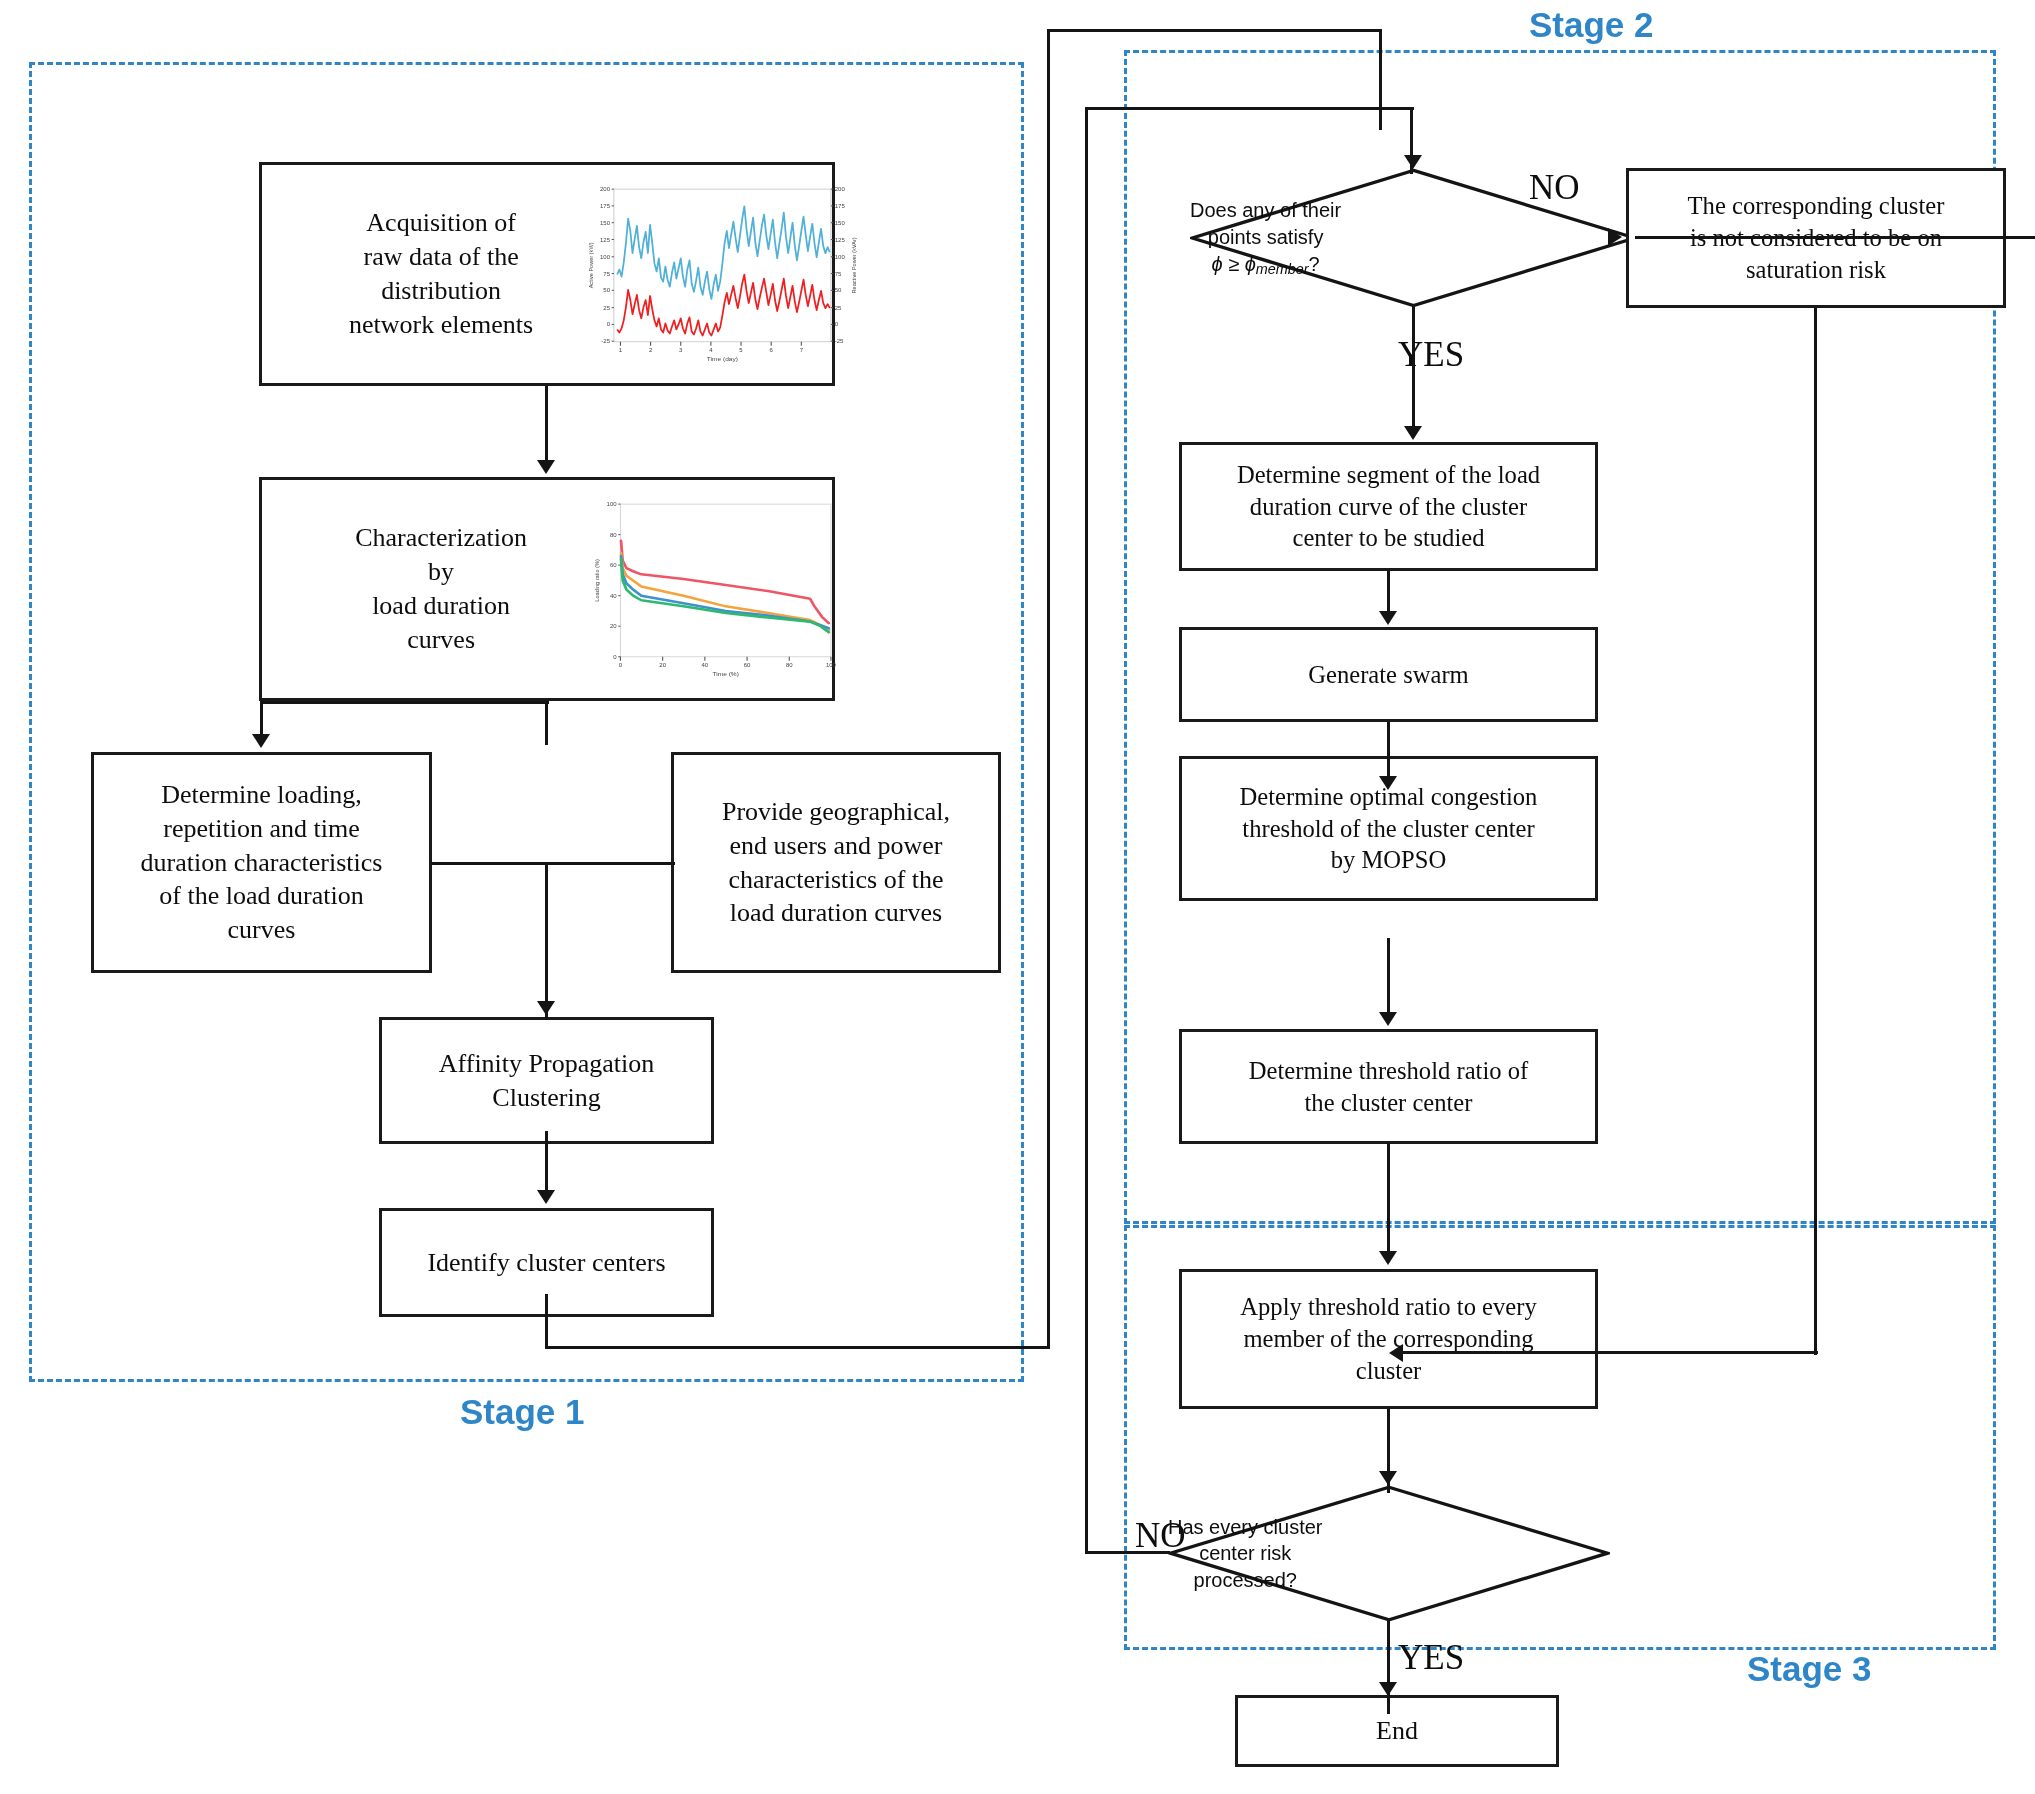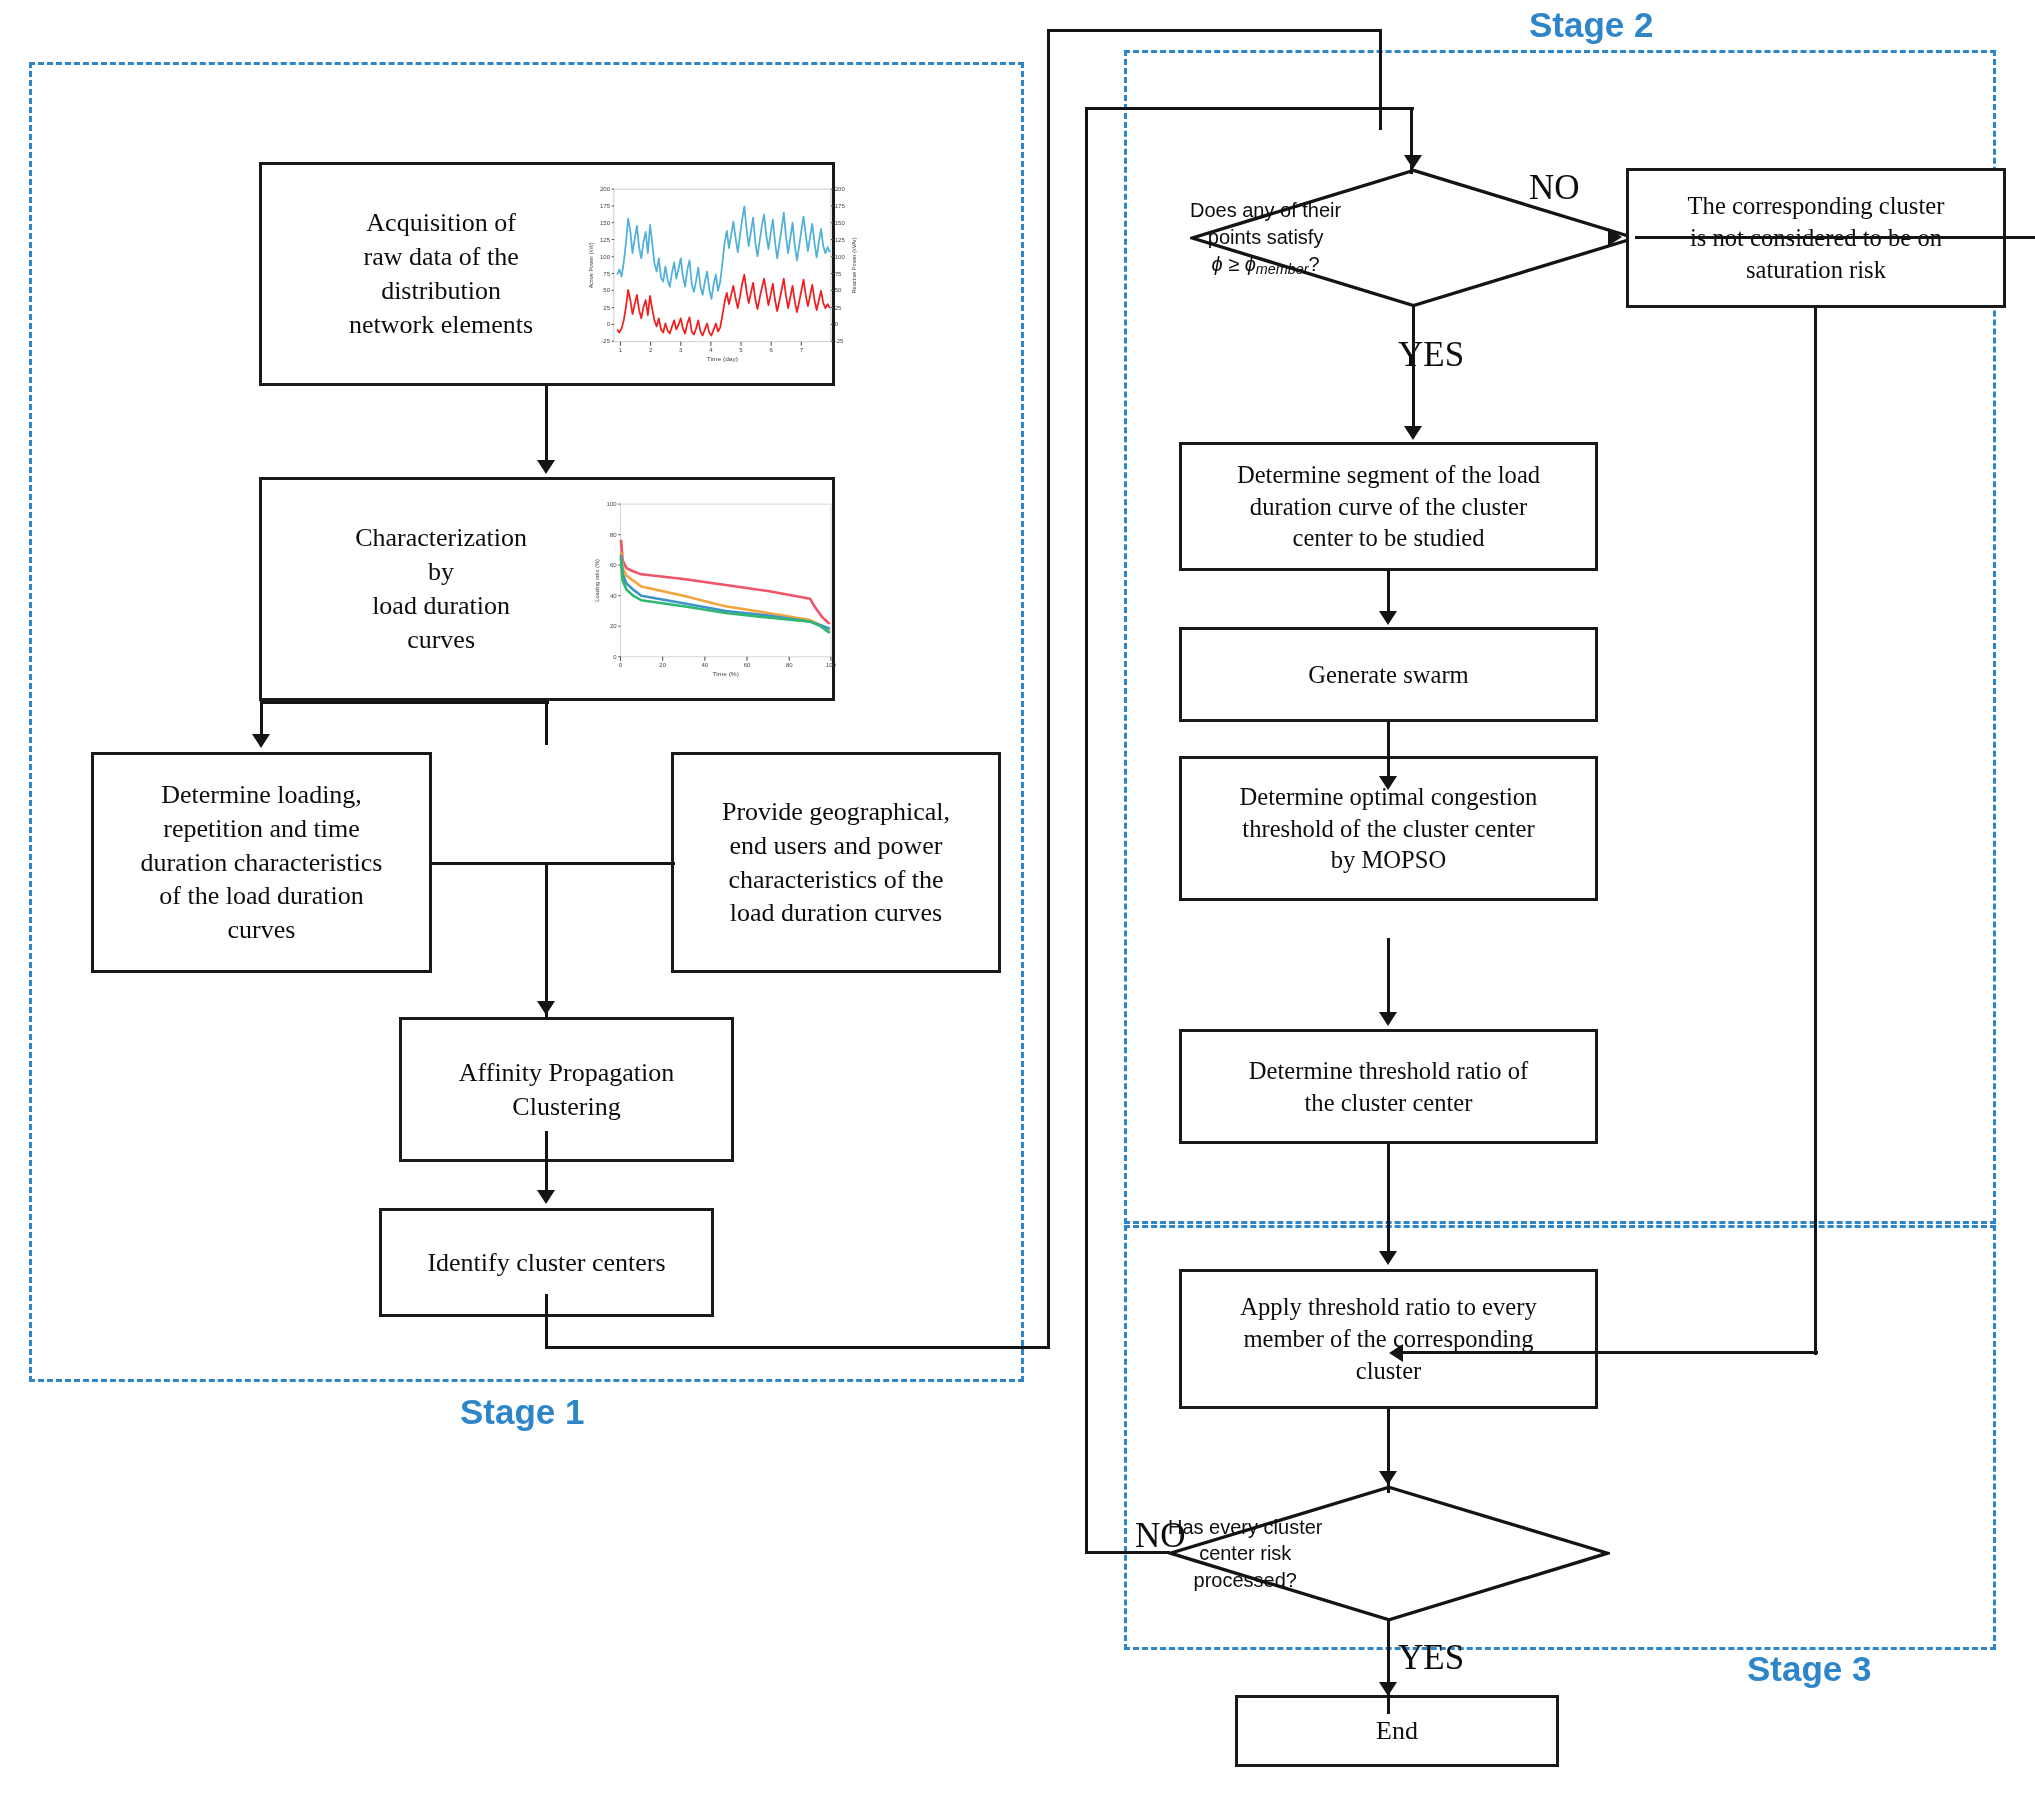--- a/index.html
+++ b/index.html
@@ -223,21 +223,21 @@
 curves</div>
   </div>
 
   <div class="node" style="left:671px;top:752px;width:330px;height:221px;">
     <div class="txt" style="white-space:pre-line;">Provide geographical,
 end users and power
 characteristics of the
 load duration curves</div>
   </div>
 
-  <div class="node" style="left:379px;top:1017px;width:335px;height:145px;margin-left:20px;">
+  <div class="node" style="left:379px;top:1017px;width:335px;height:127px;">
     <div class="txt" style="white-space:pre-line;">Affinity Propagation
 Clustering</div>
   </div>
 
   <div class="node" style="left:379px;top:1208px;width:335px;height:109px;">
     <div class="txt" style="white-space:pre-line;">Identify cluster centers</div>
   </div>
 
   <div class="diamond" style="left:1190px;top:168px;width:447px;height:140px;">
     <svg width="447" height="140" viewBox="0 0 800 250">

